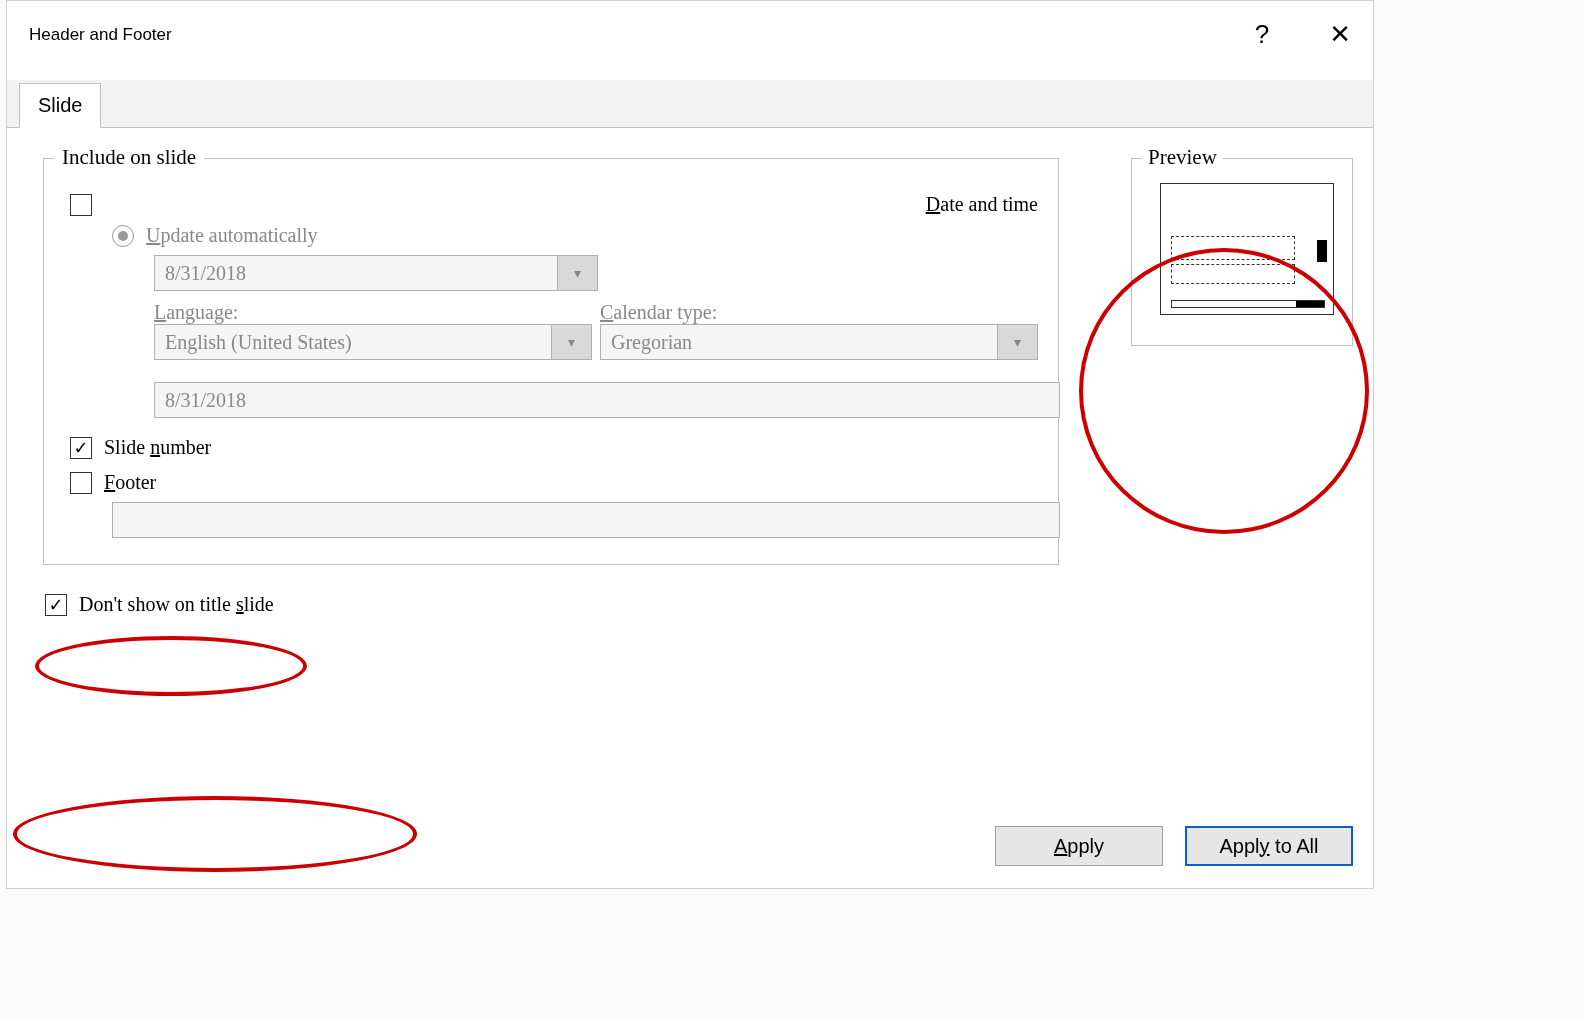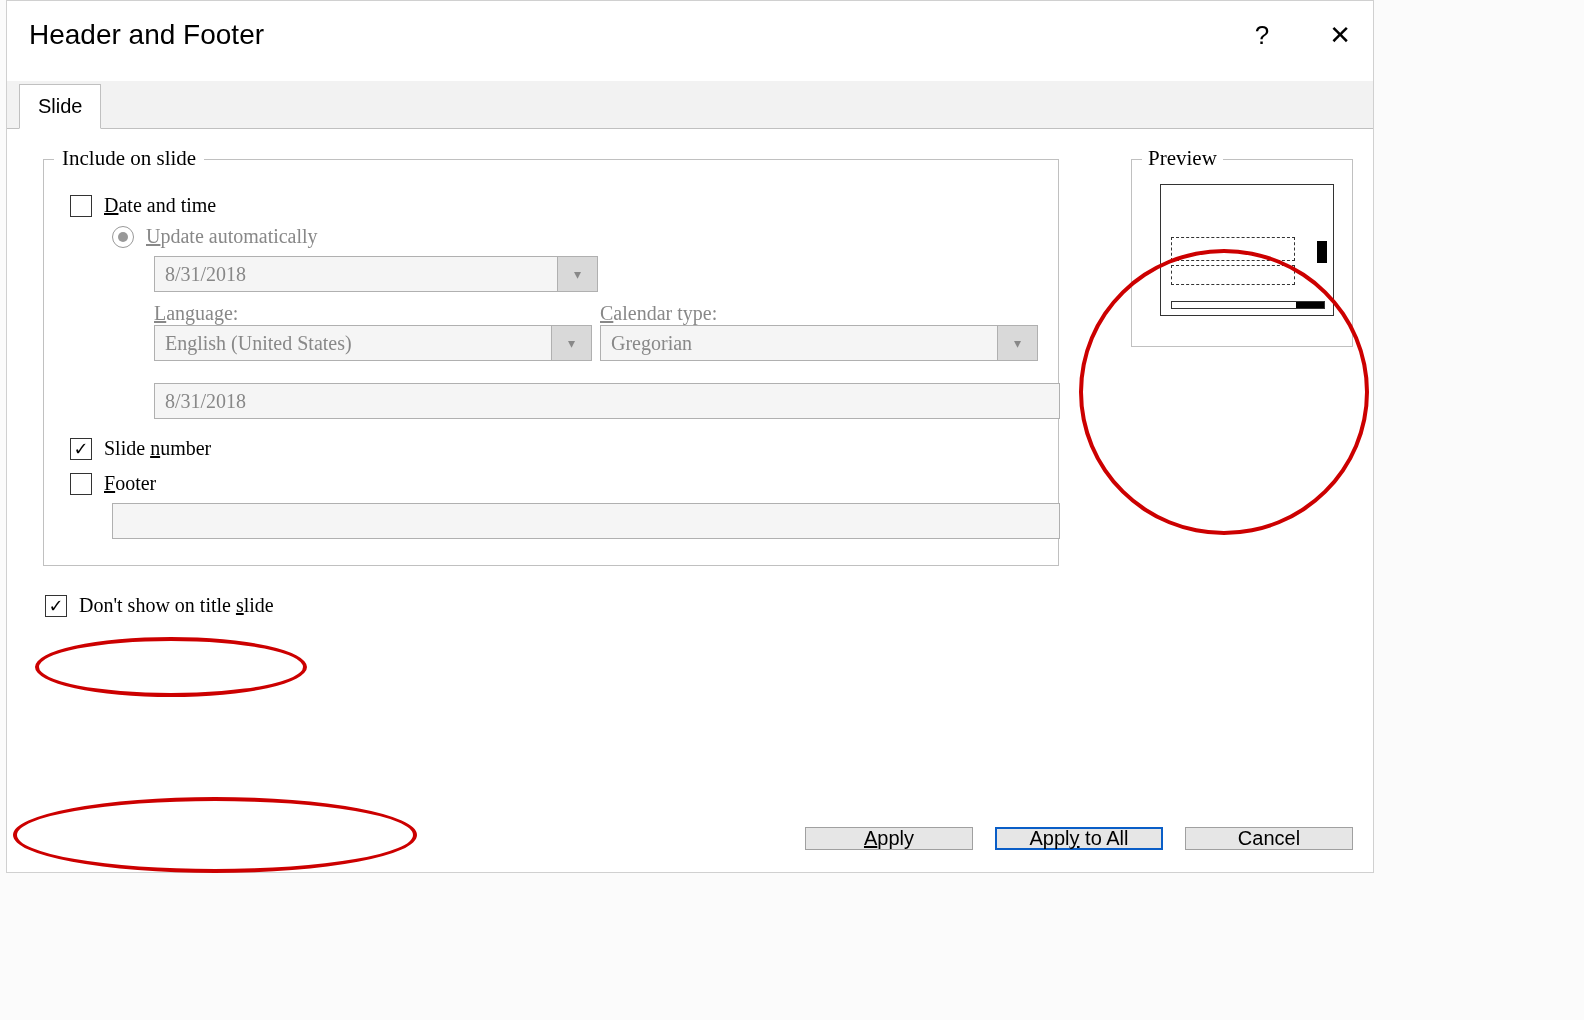--- a/index.html
+++ b/index.html
@@ -21,21 +21,21 @@
   left: 6px;
   top: 0;
 }
 .titlebar {
   display: flex;
   align-items: center;
   justify-content: space-between;
   padding: 18px 22px 30px 22px;
   background: #fff;
 }
-.titlebar .title { font-size: 28px; font-weight: 400; }
+.titlebar .title { font-size: 17px; font-weight: 400; }
 .titlebar .ctrls { display: flex; gap: 60px; align-items: center; font-size: 26px; }
 .help-icon { font-weight: 400; cursor: default; }
 .close-icon { font-size: 26px; font-weight: 300; cursor: default; }
 
 .tabbar {
   display: flex;
   align-items: flex-end;
   padding-left: 12px;
   border-bottom: 1px solid #c0c0c0;
   background: #f2f2f2;
@@ -176,21 +176,21 @@
 
 .buttons {
   display: flex;
   gap: 22px;
   justify-content: flex-end;
   padding: 18px 20px 22px 20px;
   background: #fff;
 }
 .btn {
   min-width: 168px;
-  height: 23px;
+  height: 40px;
   border: 1px solid #a0a0a0;
   background: #e6e6e6;
   font-size: 20px;
   display: flex; align-items: center; justify-content: center;
   cursor: default;
 }
 .btn.default { border: 2px solid #0a5ec7; }
 
 </style>
 </head>
@@ -208,21 +208,21 @@
 
   <div class="tabbar">
     <div class="tab active">Slide</div>
   </div>
 
   <div class="tabbody">
 
     <div class="fieldset">
       <div class="legend">Include on slide</div>
 
-      <div class="row" style="margin-top:8px;">
+      <div class="row" style="margin-top:8px;justify-content:space-between;">
         <span class="cb"></span>
         <span class="lbl"><span class="ul">D</span>ate and time</span>
       </div>
 
       <div class="indent1">
         <div class="row">
           <span class="rb sel"></span>
           <span class="lbl disabled"><span class="ul">U</span>pdate automatically</span>
         </div>
         <div class="indent1" style="margin-bottom:10px;">
@@ -291,15 +291,14 @@
     <div class="ring ring3"></div>
   </div>
 
   <div class="buttons">
     <div class="btn">
         <span><span style="text-decoration:underline;">A</span>pply</span>
       </div>
     <div class="btn default">
         <span>Appl<span style="text-decoration:underline;">y</span> to All</span>
       </div>
-    <div class="btn">Cancel</div>
   </div>
 </div>
 
 </body></html>

